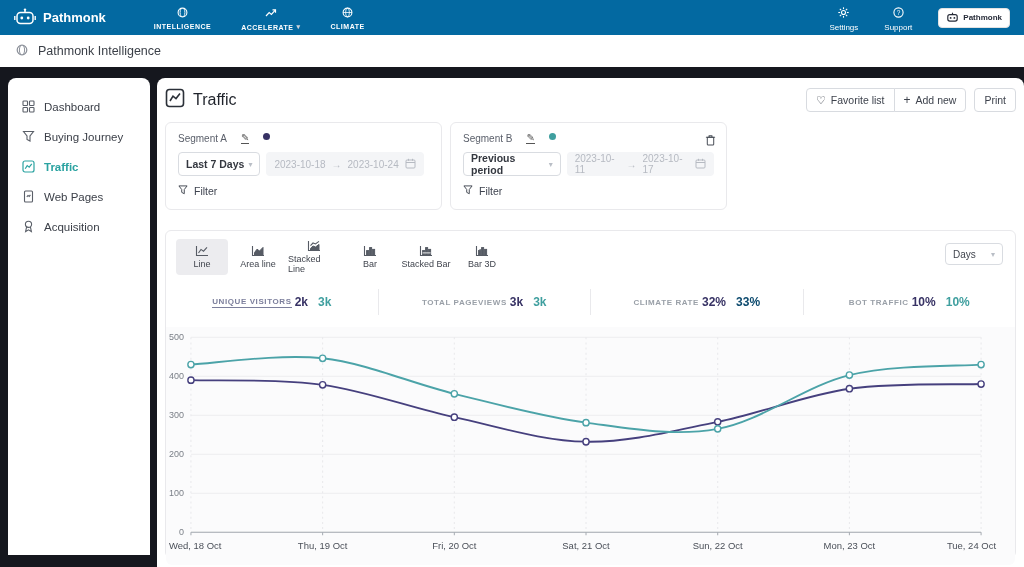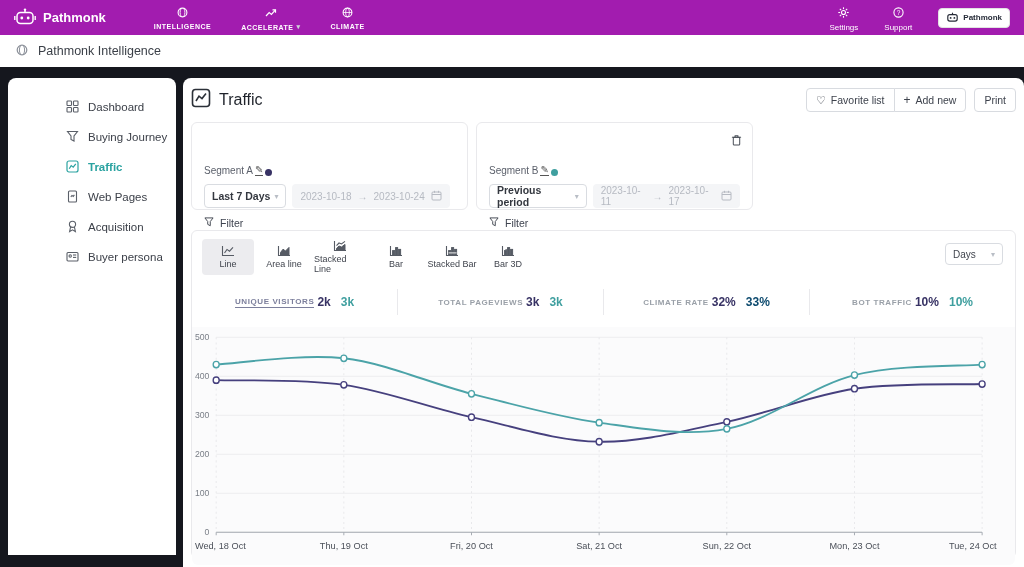--- a/index.html
+++ b/index.html
@@ -1,36 +1,36 @@
 <!DOCTYPE html>
 <html><head>
 <meta charset="utf-8">
 <style>
   * { margin:0; padding:0; box-sizing:border-box; }
   html,body { width:1024px; height:567px; overflow:hidden; }
   body { font-family:"Liberation Sans", sans-serif; background:#15171e; color:#2c3038; }
 
   
-  .navbar { height:35px; background:#a21caf; display:flex; align-items:center; padding:0 14px; }
+  .navbar { height:35px; background:#0369a1; display:flex; align-items:center; padding:0 14px; }
   .brand { display:flex; align-items:center; gap:7px; color:#fff; font-size:13px; font-weight:bold; }
   .nav-items { display:flex; gap:30px; margin-left:48px; }
   .nav-item { display:flex; flex-direction:column; align-items:center; color:#fff; cursor:pointer; }
   .nav-item .ni-label { font-size:7px; font-weight:bold; letter-spacing:.5px; margin-top:1px; display:flex; align-items:center; gap:3px;}
   .nav-right { margin-left:auto; display:flex; align-items:center; gap:26px; }
   .nav-chev { font-size:7px; color:#cfd2d8; }
   .account-btn { background:#fff; border-radius:4px; padding:3px 7px; display:flex; align-items:center; gap:4px;
                  font-size:8px; font-weight:bold; color:#262b38; border:1px solid #e2e2e2; cursor:pointer; }
 
   
   .subheader { height:32px; background:#fff; display:flex; align-items:center; gap:10px; padding:0 16px; }
   .subheader-title { font-size:12.5px; color:#3a3f47; }
 
   
   .workspace { height:500px; background:#15171e; display:flex; }
-  .sidebar { width:168px; margin:11px 0 12px 8px; background:#fff; border-radius:8px 8px 0 0; padding-top:14px;padding-left:44px; }
+  .sidebar { width:142px; margin:11px 0 12px 8px; background:#fff; border-radius:8px 8px 0 0; padding-top:14px; }
   .side-item { height:30px; display:flex; align-items:center; gap:9px; padding-left:14px; font-size:11.5px; color:#3c4049; cursor:pointer; }
   .side-item svg { stroke:#5a5f68; }
   .side-item.active { color:#2ba3a1; font-weight:bold; }
   .side-item.active svg { stroke:#2ba3a1; }
 
   .main { flex:1; margin:11px 0 0 7px; background:#fff; border-radius:8px 8px 0 0; padding:10px 8px 0 8px; }
 
   
   .page-head { display:flex; align-items:center; margin-bottom:10px; }
   .page-title-wrap { display:flex; align-items:center; gap:8px; }
@@ -41,21 +41,21 @@
   .btn-group { display:flex; }
   .btn-group .btn:first-child { border-radius:4px 0 0 4px; }
   .btn-group .btn:last-child { border-radius:0 4px 4px 0; margin-left:-1px; }
   .btn.print { margin-left:8px; }
   .glyph-heart { font-size:11px; line-height:1; color:#3e434d; }
   .glyph-plus { font-size:12px; line-height:1; color:#3e434d; }
 
   
   .segments-row { display:flex; gap:8px; }
   .seg-card { width:277px; height:88px; border:1px solid #e9e9ec; border-radius:6px; padding:10px 12px; position:relative; }
-  .seg-title-row { display:flex; align-items:flex-end; gap:2px; font-size:10px; color:#5a5f6a;margin-top:32px; }
+  .seg-title-row { display:flex; align-items:flex-start; gap:14px; font-size:10px; color:#5a5f6a; }
   .seg-edit { font-size:10px; color:#555; border-bottom:1px solid #555; line-height:1; cursor:pointer; }
   .seg-dot { width:7px; height:7px; border-radius:50%; }
   .seg-trash { position:absolute; right:10px; top:9px; cursor:pointer; }
   .seg-row2 { display:flex; align-items:center; margin-top:8px; gap:6px; }
   .select-box { height:24px; border:1px solid #d9dce1; border-radius:4px; background:#fff; display:flex; align-items:center;
                 padding:0 7px; font-size:10.5px; font-weight:bold; color:#33373f; gap:4px; cursor:pointer; }
   .select-box .chev { font-size:8px; color:#b9bec6; font-weight:normal; }
   .date-range { height:24px; background:#f4f5f7; border-radius:4px; display:flex; align-items:center; gap:6px;
                 padding:0 8px; font-size:10px; color:#b6bac2; }
   .seg-filter { margin-top:9px; display:flex; align-items:center; gap:6px; font-size:10.5px; color:#3f4450; cursor:pointer; width:max-content; }
@@ -238,31 +238,20 @@
       <span>Web Pages</span>
     </div>
     <div class="side-item">
       <span>
         <svg width="13" height="13" viewBox="0 0 13 13" fill="none" stroke-width="1.1">
           <circle cx="6.5" cy="4.3" r="3.1"></circle>
           <path d="M4.6 6.9 L3.6 11.6 L6.5 9.9 L9.4 11.6 L8.4 6.9"></path>
         </svg>
       </span>
       <span>Acquisition</span>
-    </div>
-    <div class="side-item">
-      <span>
-        <svg width="13" height="13" viewBox="0 0 13 13" fill="none" stroke-width="1.1">
-          <rect x="1" y="2.5" width="11" height="8.5" rx="1"></rect>
-          <circle cx="4.2" cy="6" r="1.2"></circle>
-          <line x1="7" y1="5" x2="10.2" y2="5"></line>
-            <line x1="7" y1="7.4" x2="10.2" y2="7.4"></line>
-        </svg>
-      </span>
-      <span>Buyer persona</span>
     </div>
   </aside>
 
   <main class="main">
 
     <div class="page-head">
       <div class="page-title-wrap">
         <span>
           <svg width="20" height="20" viewBox="0 0 20 20" fill="none">
             <rect x="1.5" y="1.5" width="17" height="17" rx="3" stroke="#2b3038" stroke-width="1.6"></rect>

